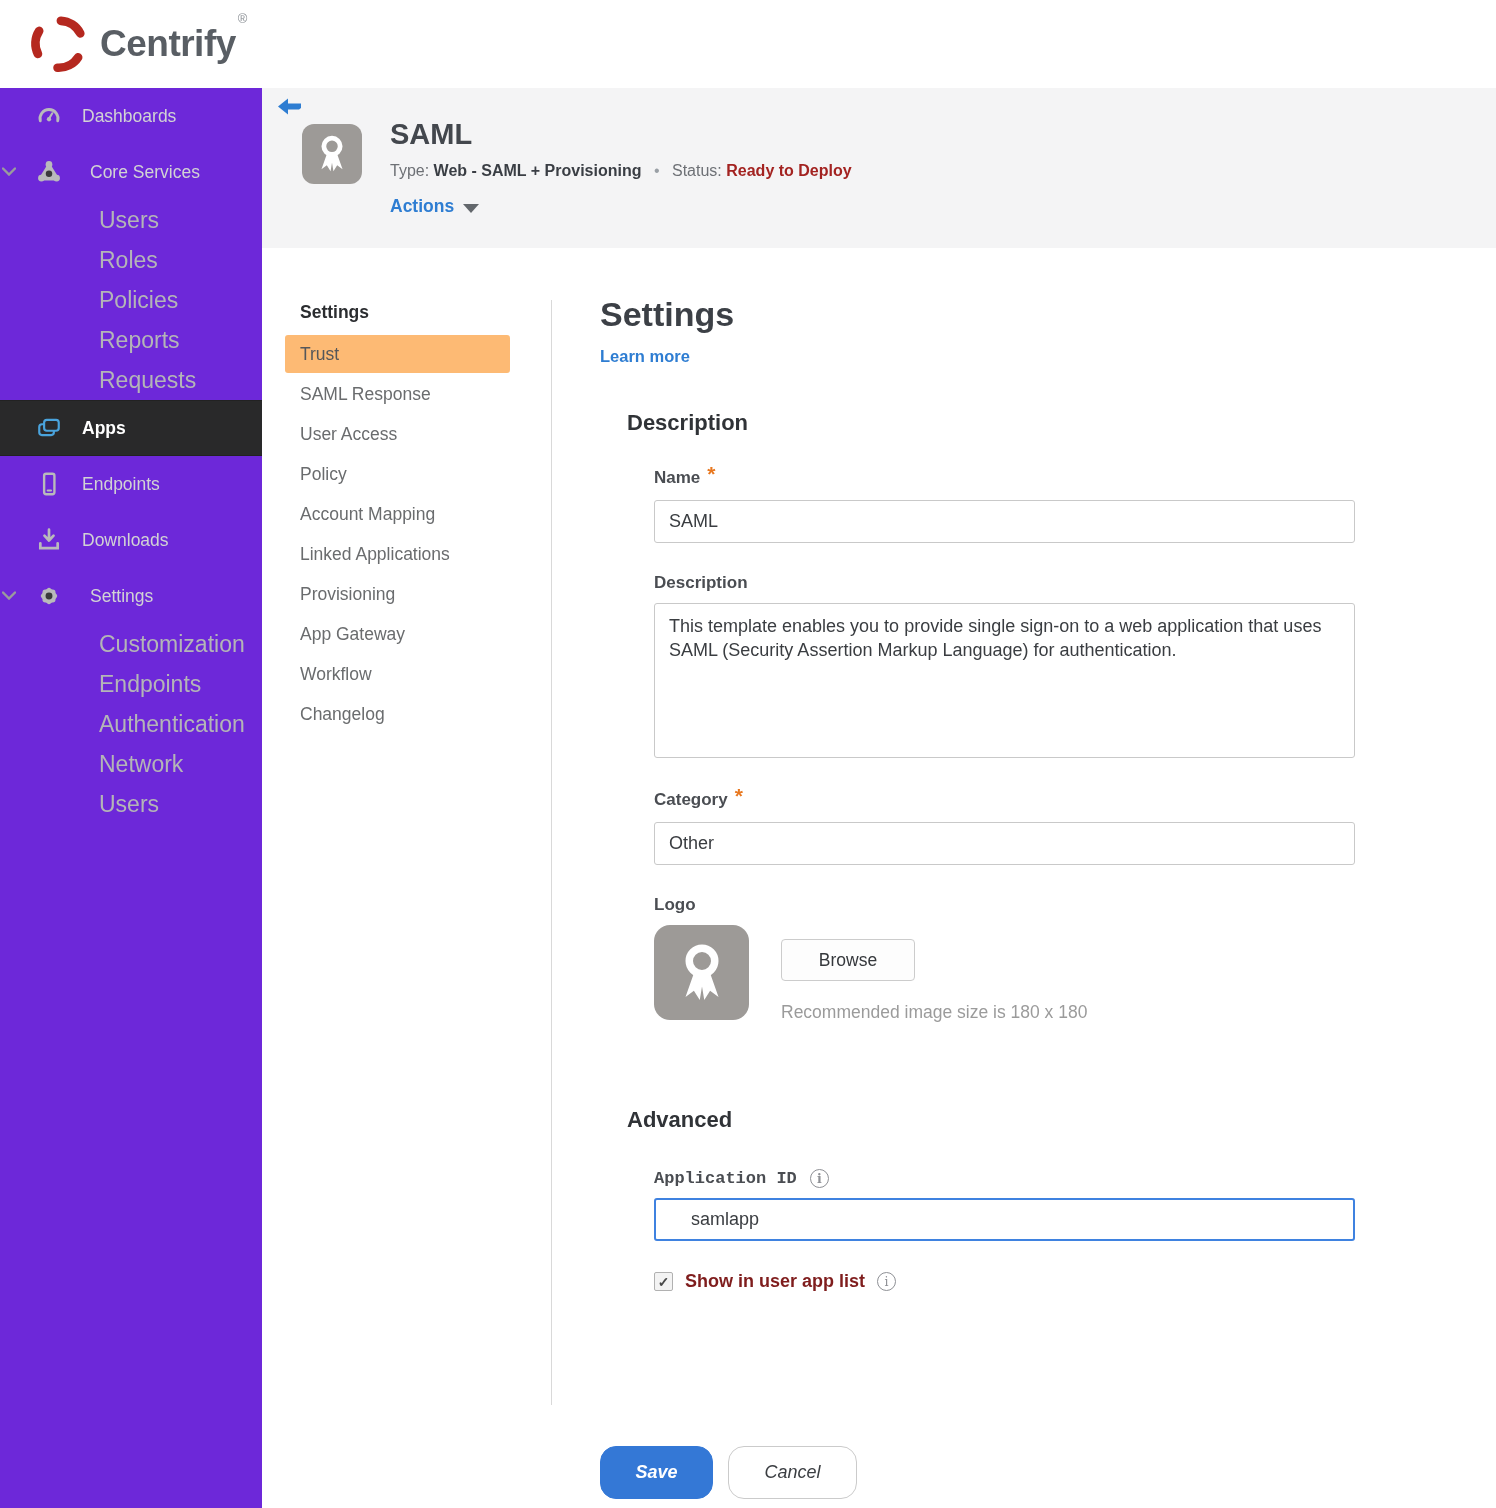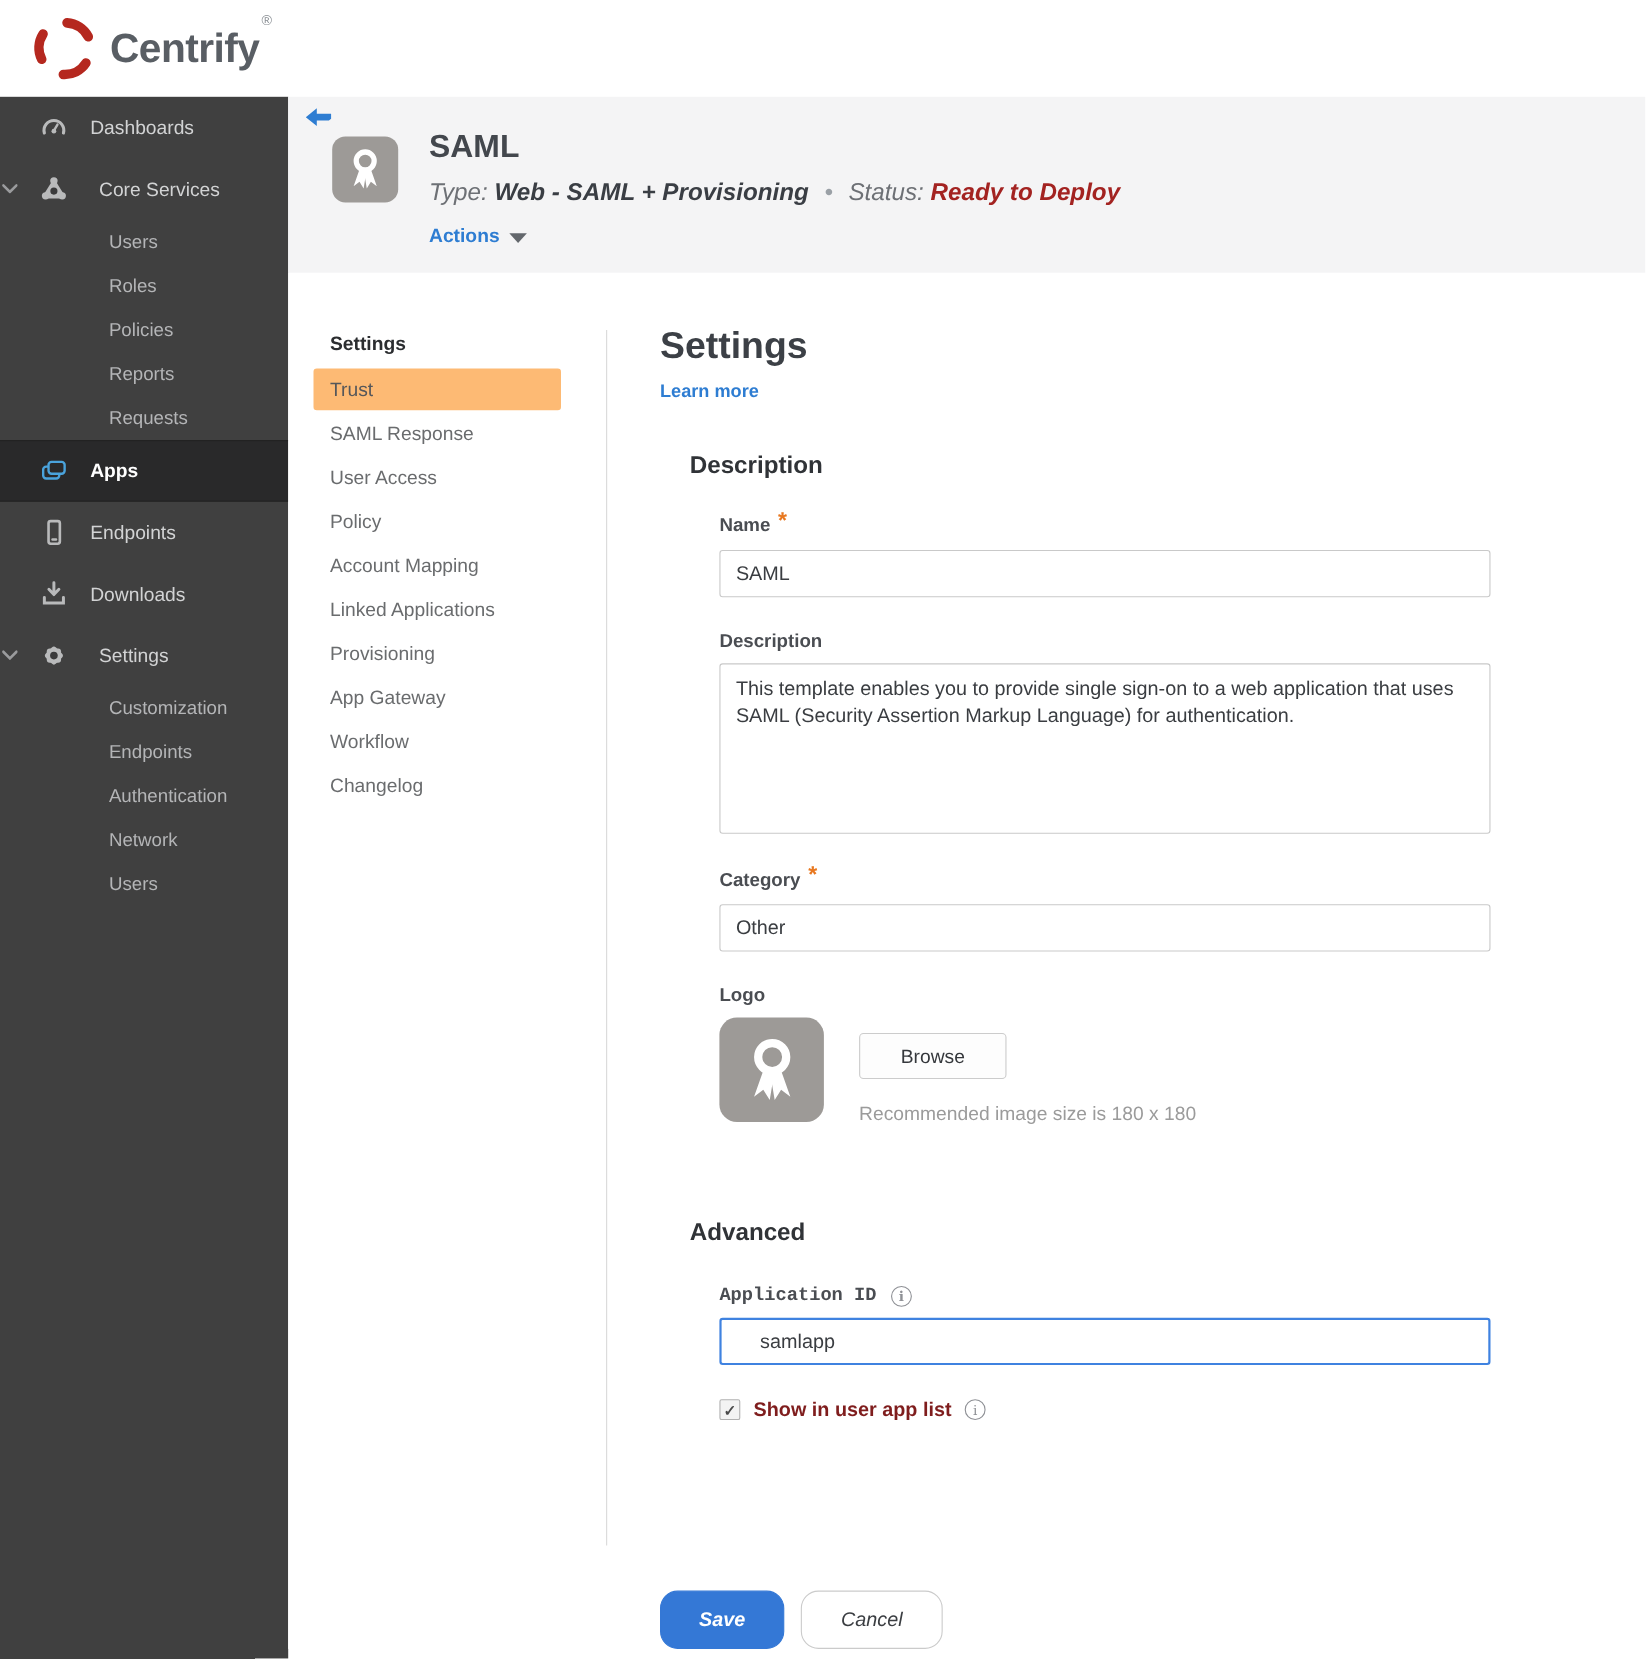--- a/index.html
+++ b/index.html
@@ -6,39 +6,39 @@
   body { font-family:"Liberation Sans", sans-serif; background:#fff; }
   .page { position:relative; width:1496px; height:1508px; background:#fff; overflow:hidden; }
 
   
   .topbar { height:88px; background:#fff; display:flex; align-items:center; padding-left:30px; }
   .brand { display:flex; align-items:center; gap:12px; }
   .brand-word { font-size:37px; font-weight:600; color:#595e64; letter-spacing:-0.5px; }
   .brand-reg { font-size:13px; color:#8a8f94; vertical-align:top; position:relative; top:-12px; left:2px; font-weight:400; }
 
   
-  .sidebar { position:absolute; left:0; top:88px; width:262px; bottom:0; background:#404040; color:#cfd0d2; }
+  .sidebar { position:absolute; left:0; top:88px; width:262px; bottom:0; background:#6d28d9; color:#cfd0d2; }
   .side-item { position:relative; height:56px; display:flex; align-items:center; font-size:17.5px; cursor:pointer; color:#d2d3d4; }
   .side-item .ic { width:26px; height:26px; margin-left:36px; margin-right:20px; color:#b9babb; flex:0 0 26px; display:flex; align-items:center; justify-content:center; }
   .side-item.group .lbl { margin-left:8px; }
   .side-item.active { background:#29292a; color:#ffffff; font-weight:bold; border-top:1px solid #222; border-bottom:1px solid #222; }
   .side-item.active .ic { color:#4aa3dc; }
   .caret-expand { position:absolute; left:2px; top:23px; width:14px; height:9px; }
   .caret-expand svg { display:block; }
   .side-sub { list-style:none; }
-  .side-sub li { height:40px; line-height:40px; padding-left:99px; font-size:17px; color:#b4b5b7; cursor:pointer; }
+  .side-sub li { height:40px; line-height:40px; padding-left:99px; font-size:23px; color:#b4b5b7; cursor:pointer; }
 
   
   .main { margin-left:262px; }
   .app-header { position:relative; height:160px; background:#f4f4f5; }
   .back-arrow { position:absolute; left:16px; top:10px; width:24px; height:17px; cursor:pointer; }
   .app-badge { position:absolute; left:40px; top:36px; width:60px; height:60px; background:#9d9a97; border-radius:12px; display:flex; align-items:center; justify-content:center; }
   .hdr-text { position:absolute; left:128px; top:30px; }
   .hdr-title { font-size:29px; font-weight:bold; color:#43474d; }
-  .hdr-meta { margin-top:11px; font-size:22px; color:#6d7075;font-style:italic; }
+  .hdr-meta { margin-top:11px; font-size:16px; color:#6d7075; }
   .hdr-meta b { color:#3a3e44; }
   .hdr-meta .sep { color:#9aa0a6; padding:0 8px; }
   .hdr-meta .status-val { color:#a32321; font-weight:bold; }
   .actions { margin-top:16px; font-size:17.5px; font-weight:bold; color:#2e7dd2; cursor:pointer; display:inline-flex; align-items:center; gap:9px; }
   .actions .tri { width:0; height:0; border-left:8px solid transparent; border-right:8px solid transparent; border-top:9px solid #63676c; margin-top:3px; }
 
   
   .content { position:relative; display:flex; background:#fff; }
   .subnav { margin:48px 0 0 23px; width:225px; flex:0 0 225px; }
   .subnav-header { font-size:17.5px; font-weight:bold; color:#2b2d30; padding:6px 0 12px 15px; }

